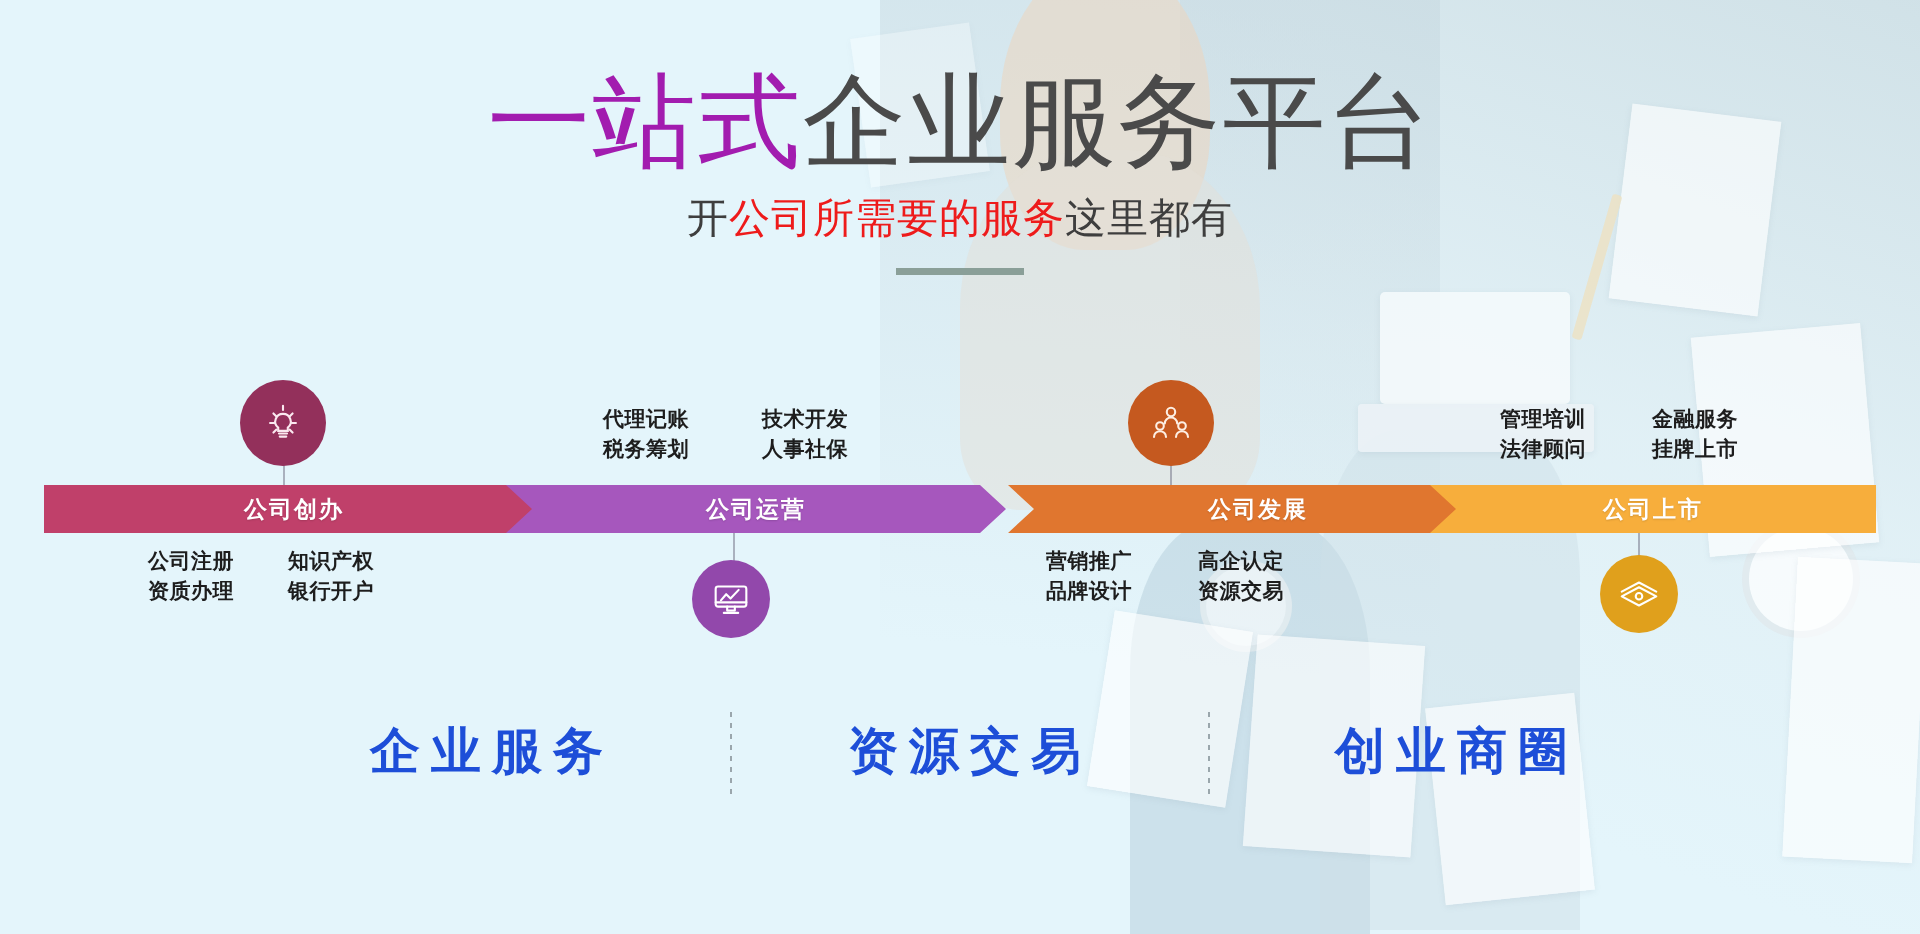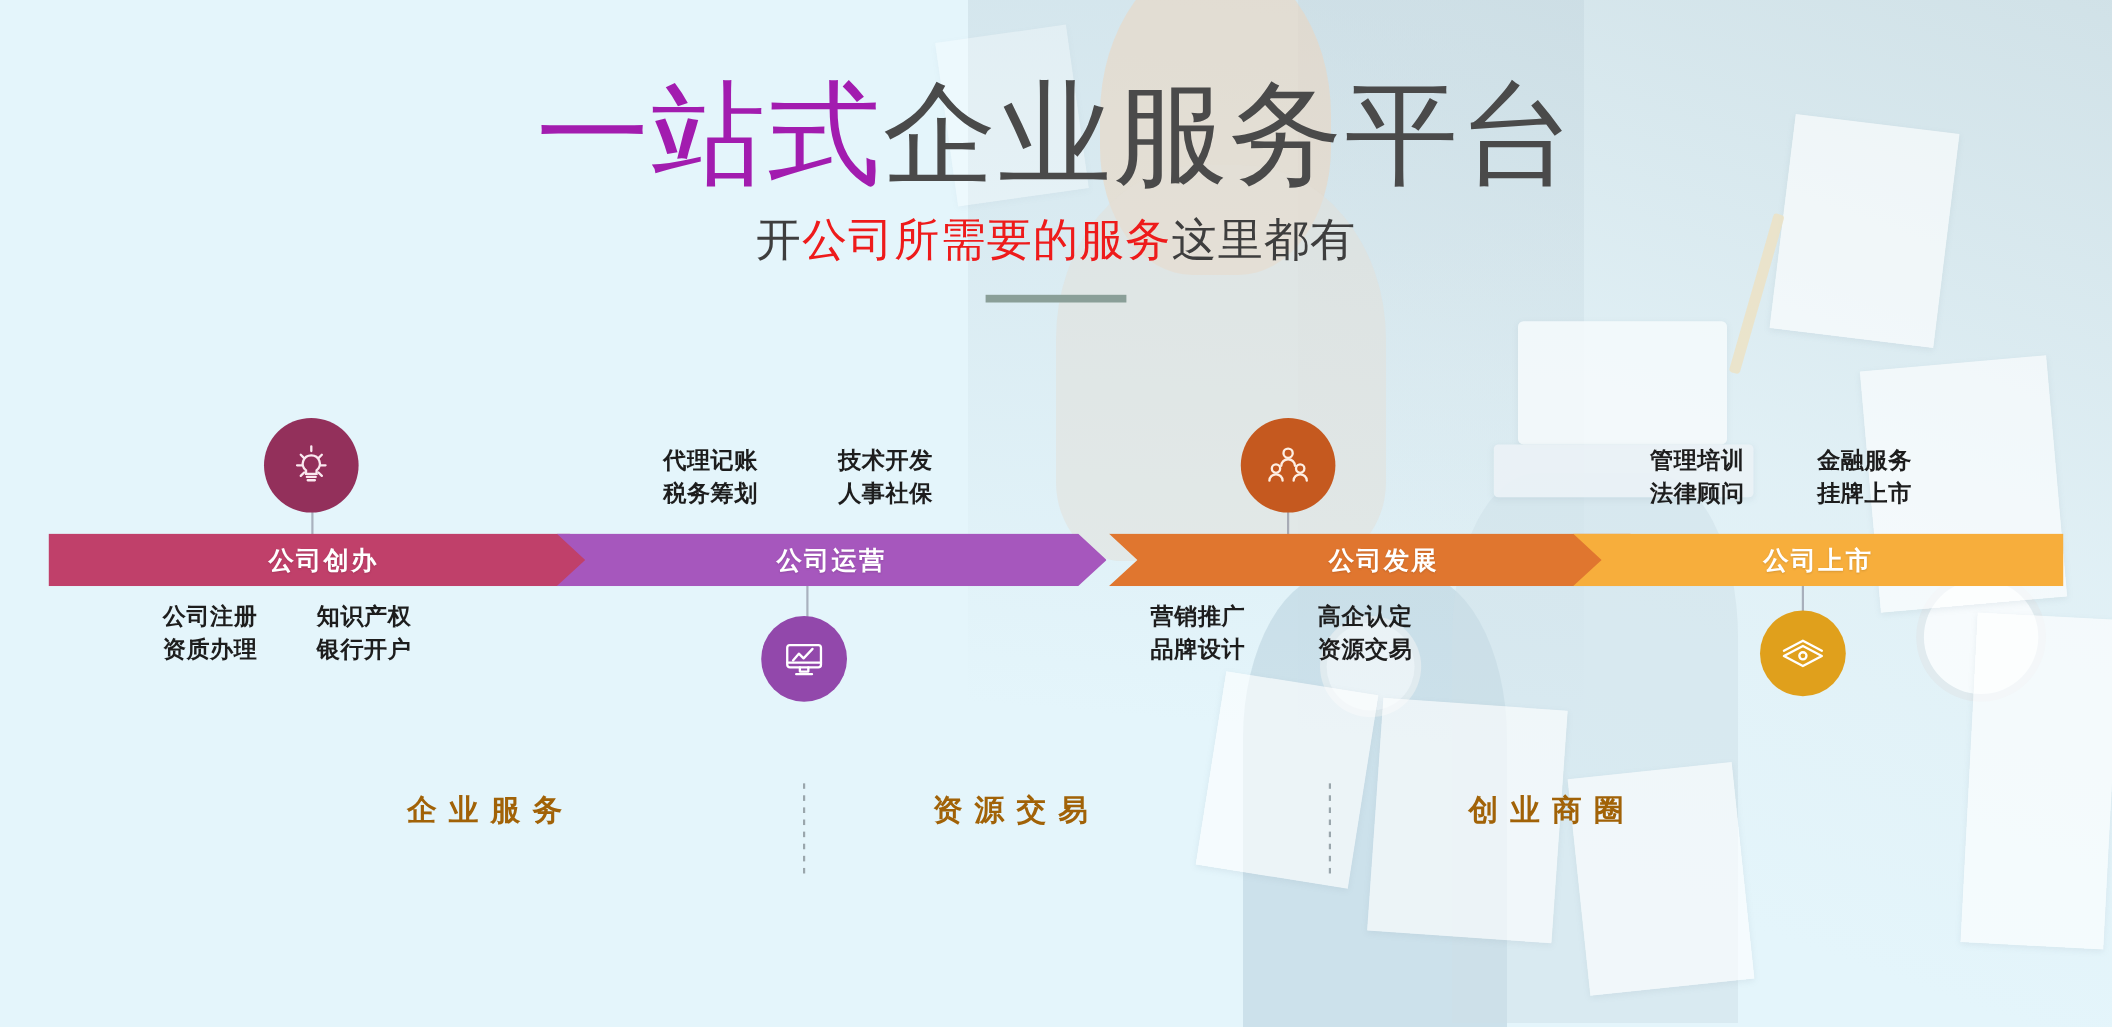--- a/index.html
+++ b/index.html
@@ -93,21 +93,21 @@
   
   .lbl {
     position: absolute; color: #1d1d1d;
     font-size: 21px; font-weight: 700; line-height: 1.42;
     letter-spacing: .5px; white-space: nowrap;
   }
 
   
   .cat {
     position: absolute; top: 718px;
-    font-size: 27px; font-weight: 700; color: #a16207;
+    font-size: 50px; font-weight: 700; color: #1d4ed8;
     letter-spacing: 11px; white-space: nowrap;
   }
   .divider {
     position: absolute; top: 712px; width: 2px; height: 86px;
     background-image: linear-gradient(to bottom, #9aa6ac 0 5px, transparent 5px 11px);
     background-size: 2px 11px;
   }
 </style>
 </head>
 <body>

